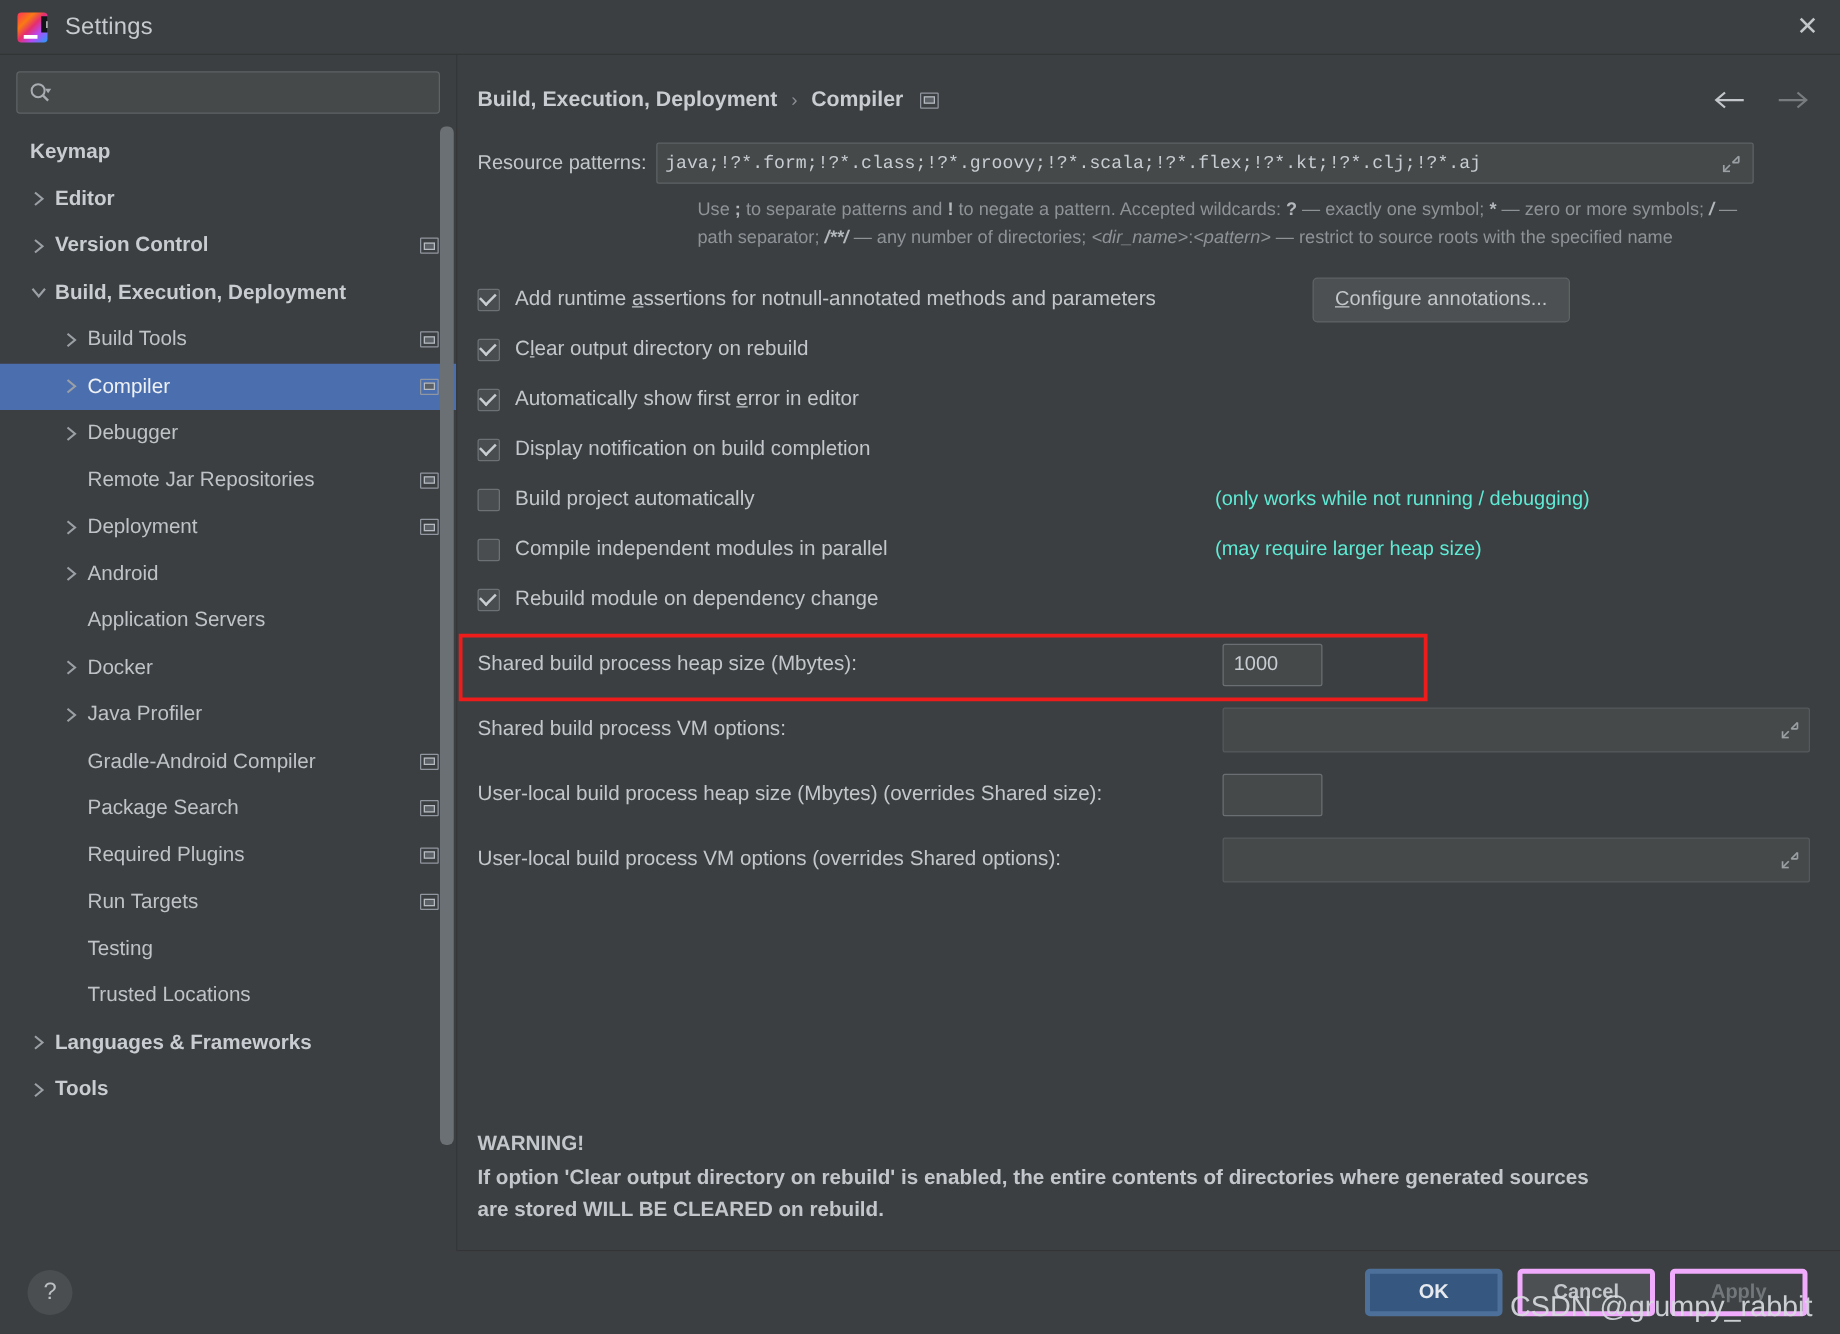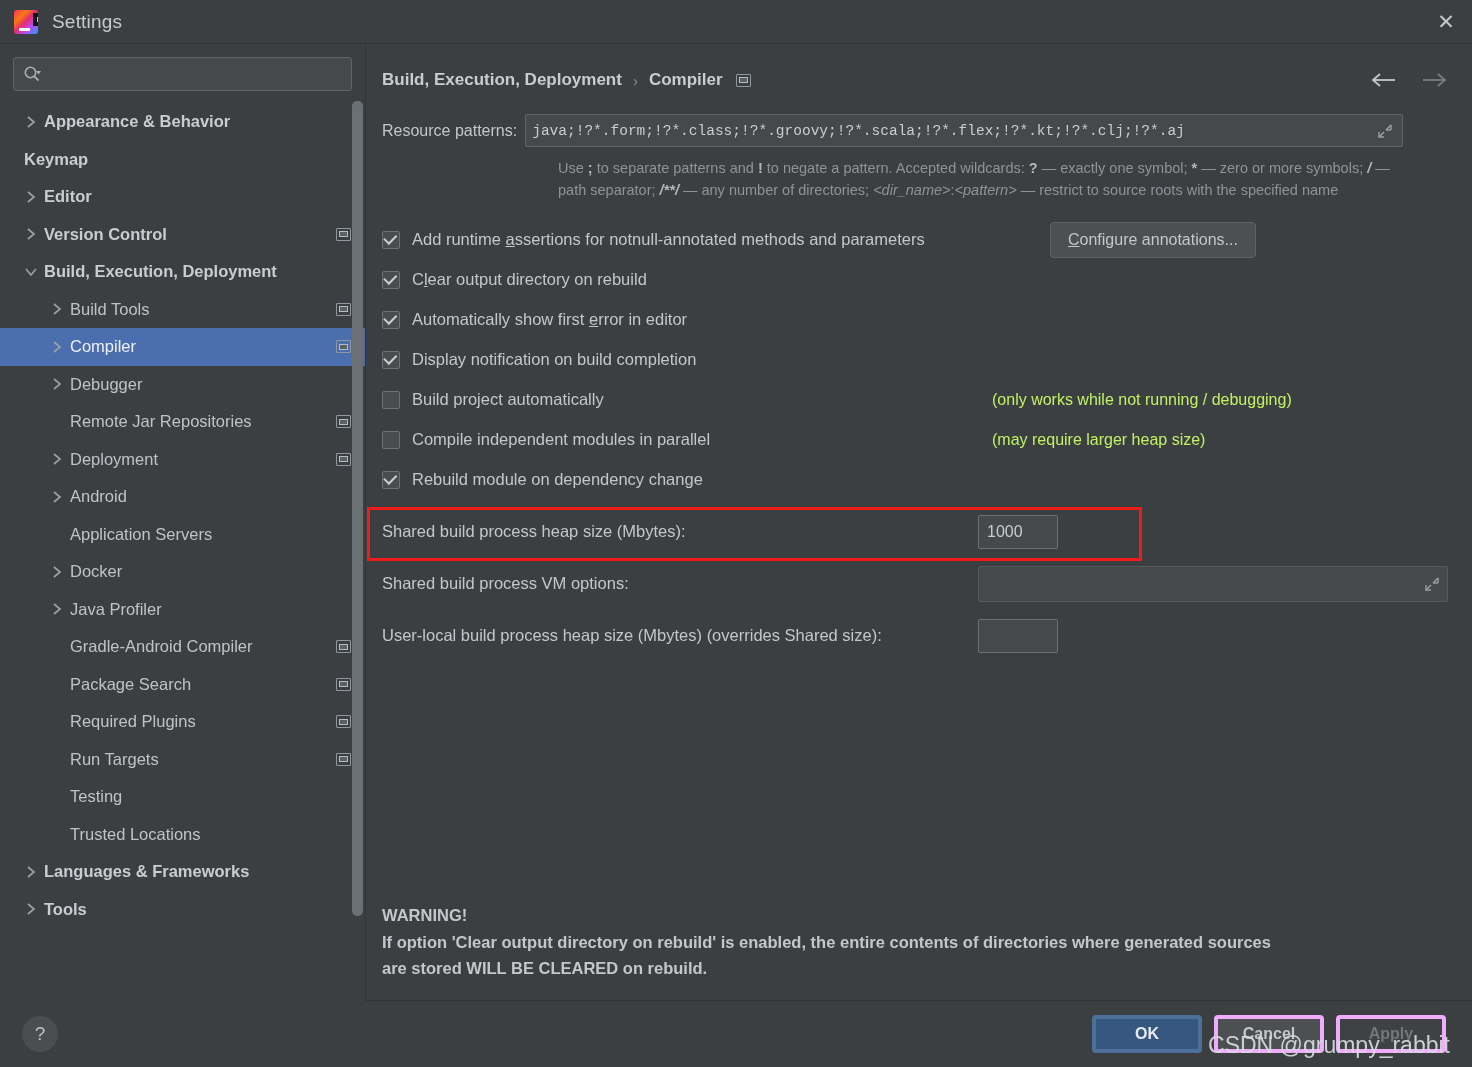--- a/index.html
+++ b/index.html
@@ -206,22 +206,22 @@
   }
   .cb.on::after {
     content: "";
     display: block; width: 10px; height: 6px;
     border-left: 2px solid #c8cdd2; border-bottom: 2px solid #c8cdd2;
     transform: rotate(-45deg) translate(1px,-2px);
   }
   .cb-label { font-size: 16.5px; color: #c3c7cb; cursor: pointer; }
   .cb-label u { text-decoration: underline; }
   .side-note {
-    position: absolute; left: 610px;
-    font-size: 16px; color: #bef264;
+    position: absolute; left: 590px;
+    font-size: 16px; color: #5eead4;
   }
   .cfg-btn {
     position: absolute; left: 668px;
     height: 36px; padding: 0 17px;
     background: #4c5052; border: 1px solid #5e6366;
     border-radius: 4px; color: #c3c7cb; font-size: 16px;
     display: flex; align-items: center; cursor: pointer;
     font-family: "Liberation Sans", sans-serif;
   }
   .cfg-btn u { text-decoration: underline; }
@@ -319,28 +319,20 @@
               <circle cx="7.5" cy="7.5" r="5.2" fill="none" stroke="#a9adb1" stroke-width="1.6"></circle>
               <line x1="11.3" y1="11.3" x2="15.5" y2="15.5" stroke="#a9adb1" stroke-width="1.8"></line>
               <polygon points="13,6 18,6 15.5,9.5" fill="#a9adb1"></polygon>
             </svg>
           </span>
           <input class="search-input" type="text" placeholder="" style="">
         </div>
       </div>
       <div class="tree" id="tree">
 
-      <div class="tree-item lvl0">
-            <span class="twisty">
-              <svg width="10" height="14" viewBox="0 0 10 14">
-                <polyline points="2,2 8,7 2,12" fill="none" stroke="#9aa0a6" stroke-width="1.7"></polyline>
-              </svg>
-            </span>
-            <span class="tree-label">Appearance &amp; Behavior</span>
-          </div>
           <div class="tree-item lvl0 nochild">
             <span class="tree-label">Keymap</span>
           </div>
           <div class="tree-item lvl0">
             <span class="twisty">
               <svg width="10" height="14" viewBox="0 0 10 14">
                 <polyline points="2,2 8,7 2,12" fill="none" stroke="#9aa0a6" stroke-width="1.7"></polyline>
               </svg>
             </span>
             <span class="tree-label">Editor</span>
@@ -591,20 +583,35 @@
                     <line x1="1" y1="13" x2="6" y2="8" stroke="#9ba0a5" stroke-width="1.4"></line>
                     <polyline points="1,8 1,13 6,13" stroke="#9ba0a5" stroke-width="1.4" fill="none"></polyline>
                   </svg>
                 </span>
               </span>
             </div>
             <div class="frow">
               <span class="flabel">User-local build process heap size (Mbytes) (overrides Shared size):</span>
               <input class="num-input" type="text" value="" style="">
             </div>
+            <div class="frow">
+              <span class="flabel">User-local build process VM options (overrides Shared options):</span>
+              <span class="vm-input">
+                <input type="text" value="" style="">
+                <span class="expand-icon">
+                  <svg width="14" height="14" viewBox="0 0 14 14">
+                    <polyline points="13,1 13,6" stroke="#9ba0a5" stroke-width="1.4" fill="none"></polyline>
+                    <line x1="13" y1="1" x2="8" y2="6" stroke="#9ba0a5" stroke-width="1.4"></line>
+                    <polyline points="8,6 13,6" stroke="#9ba0a5" stroke-width="1.4" fill="none"></polyline>
+                    <line x1="1" y1="13" x2="6" y2="8" stroke="#9ba0a5" stroke-width="1.4"></line>
+                    <polyline points="1,8 1,13 6,13" stroke="#9ba0a5" stroke-width="1.4" fill="none"></polyline>
+                  </svg>
+                </span>
+              </span>
+            </div>
           </div>
 
         <div class="warning">
           <div>WARNING!</div>
           <div>If option 'Clear output directory on rebuild' is enabled, the entire contents of directories where generated sources</div>
           <div>are stored WILL BE CLEARED on rebuild.</div>
         </div>
       </div>
 
       <div class="redbox" style="top: 462.938px; left: 1px; width: 775px; height: 54px;"></div>

